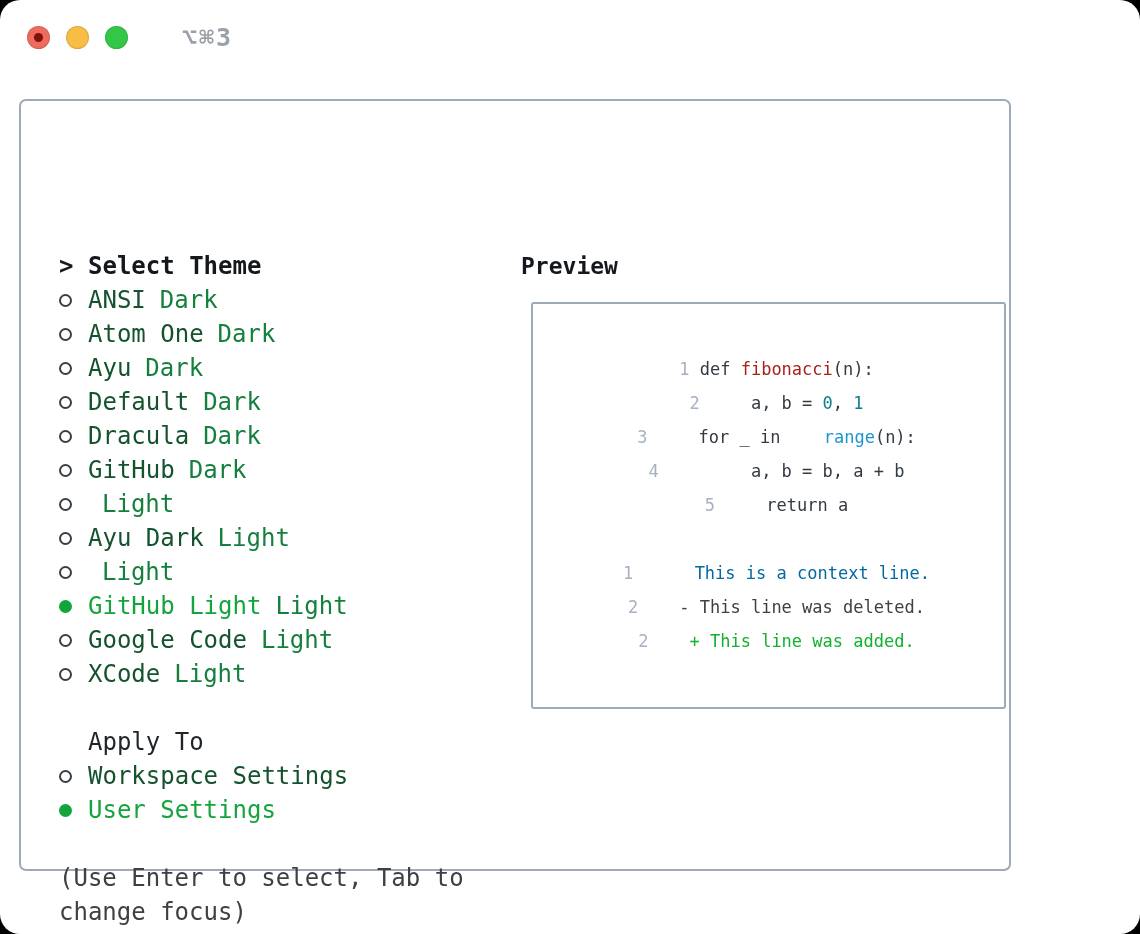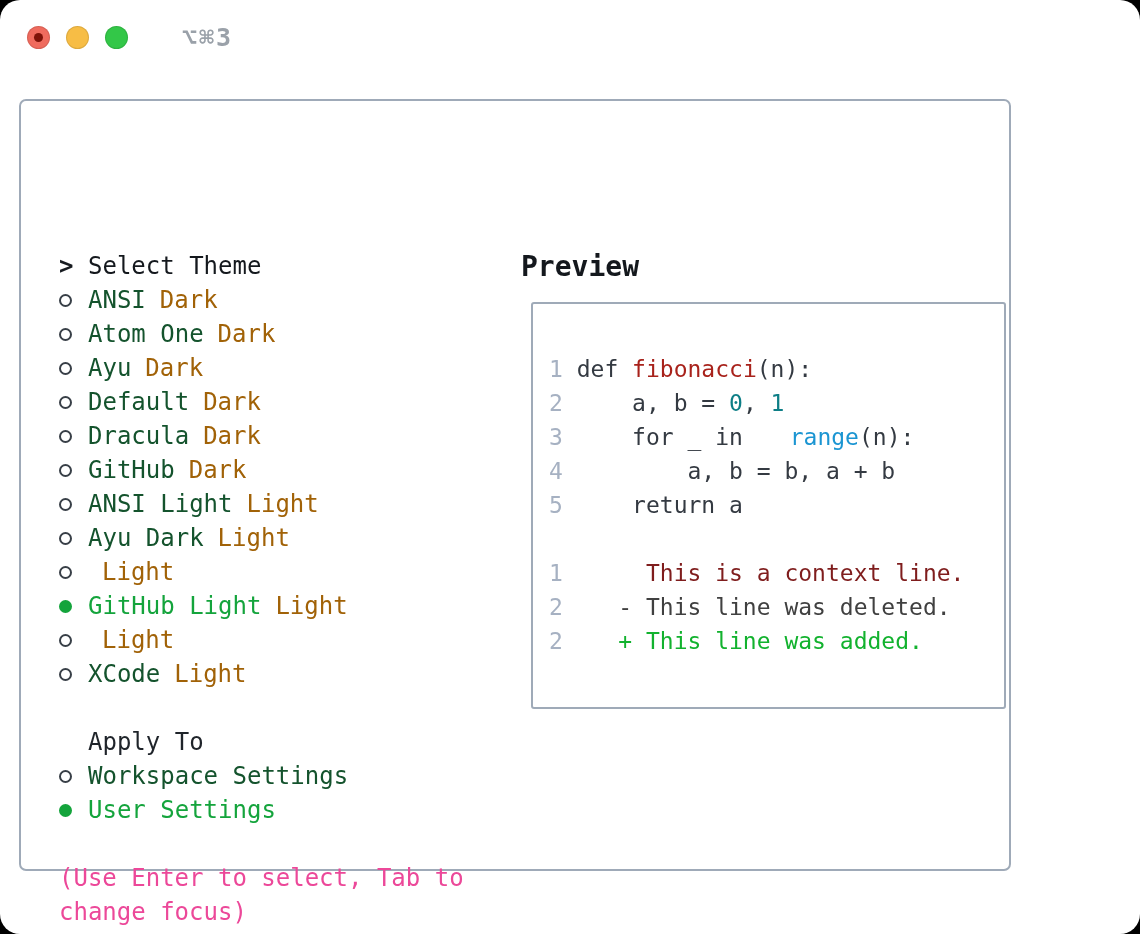--- a/index.html
+++ b/index.html
@@ -17,39 +17,39 @@
 
   
   .panel{position:absolute;left:19px;top:99px;width:992px;height:772px;border:2px solid #9faab8;border-radius:7px;box-sizing:border-box;background:#fff;}
 
   
   .col-left{position:absolute;left:38px;top:148px;font-size:24px;line-height:34px;}
   .row{height:34px;display:flex;align-items:center;white-space:pre;}
   .mk{width:29px;flex:0 0 29px;display:flex;align-items:center;}
   .dot{width:13px;height:13px;border-radius:50%;border:2px solid #383f47;box-sizing:border-box;}
   .prompt{color:#171b20;font-weight:bold;font-size:24px;}
-  .hdr{color:#14181d;font-weight:normal;}
+  .hdr{color:#14181d;font-weight:bold;}
   .t-name{color:#14532d;}
-  .t-variant{color:#a16207;margin-left:14px;}
+  .t-variant{color:#15803d;margin-left:14px;}
   .selected .t-name{color:#14a43c;}
   .selected .dot{background:#14a43c;border-color:#14a43c;}
   .apply-hdr{color:#1f242a;}
   .spacer{height:34px;}
-  .help{color:#ec4899;}
+  .help{color:#404040;}
 
   
-  .preview-title{position:absolute;left:500px;top:148px;height:34px;display:flex;align-items:center;font-size:28px;font-weight:bold;color:#14181d;}
+  .preview-title{position:absolute;left:500px;top:148px;height:34px;display:flex;align-items:center;font-size:23px;font-weight:bold;color:#14181d;}
   .preview-box{position:absolute;left:510px;top:201px;width:475px;height:407px;border:2px solid #9faab8;border-radius:3px;box-sizing:border-box;padding:48px 0 0 16px;overflow:hidden;}
-  .cl{height:34px;line-height:34px;font-size:23px;white-space:pre;}
+  .cl{height:34px;line-height:34px;font-size:17px;white-space:pre;text-align:center;}
   .num{color:#a6b1c2;}
   .cd{color:#343a42;}
   .fn{color:#a8221b;}
   .lit{color:#0d7e86;}
   .bi{color:#1b95d2;margin-left:33px;}
-  .ctx{color:#7f1d1d;}
+  .ctx{color:#0369a1;}
   .del{color:#404040;}
   .add{color:#12b22e;}
 </style>
 </head>
 <body>
 
 <div class="window">
 
   <div class="titlebar">
     <div class="tl tl-red"></div>
@@ -78,33 +78,33 @@
       <div class="row">
         <span class="mk"><span class="dot"></span></span><span class="t-name">Default</span><span class="t-variant">Dark</span>
       </div>
       <div class="row">
         <span class="mk"><span class="dot"></span></span><span class="t-name">Dracula</span><span class="t-variant">Dark</span>
       </div>
       <div class="row">
         <span class="mk"><span class="dot"></span></span><span class="t-name">GitHub</span><span class="t-variant">Dark</span>
       </div>
       <div class="row">
-        <span class="mk"><span class="dot"></span></span><span class="t-name">ANSI Light</span><span class="t-variant">Light</span>
+        <span class="mk"><span class="dot"></span></span><span class="t-variant">Light</span>
       </div>
       <div class="row">
         <span class="mk"><span class="dot"></span></span><span class="t-name">Ayu Dark</span><span class="t-variant">Light</span>
       </div>
       <div class="row">
         <span class="mk"><span class="dot"></span></span><span class="t-variant">Light</span>
       </div>
       <div class="row selected">
         <span class="mk"><span class="dot"></span></span><span class="t-name">GitHub Light</span><span class="t-variant">Light</span>
       </div>
       <div class="row">
-        <span class="mk"><span class="dot"></span></span><span class="t-variant">Light</span>
+        <span class="mk"><span class="dot"></span></span><span class="t-name">Google Code</span><span class="t-variant">Light</span>
       </div>
       <div class="row">
         <span class="mk"><span class="dot"></span></span><span class="t-name">XCode</span><span class="t-variant">Light</span>
       </div>
 
       <div class="spacer"></div>
 
       <div class="row">
         <span class="mk"></span><span class="apply-hdr">Apply To</span>
       </div>

